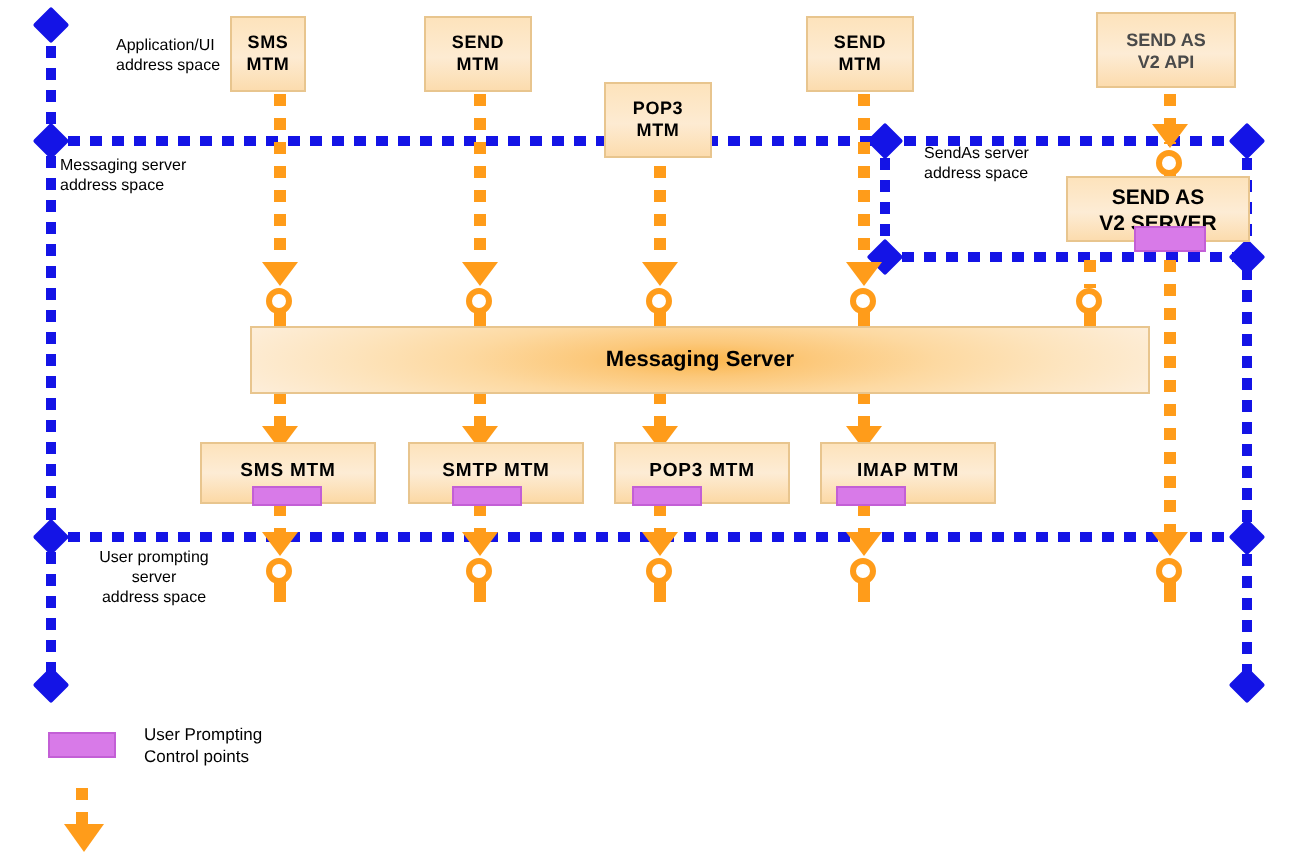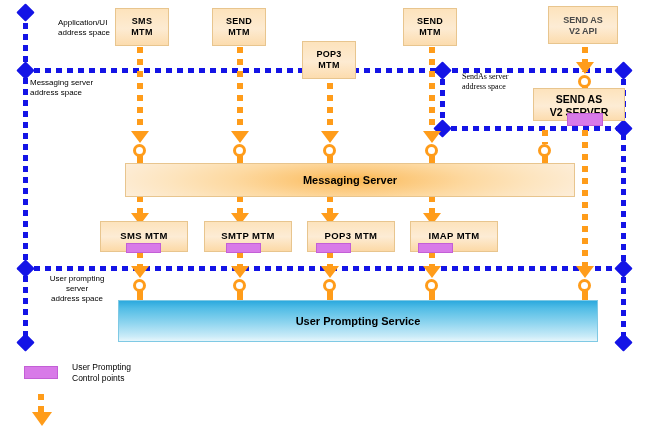--- a/index.html
+++ b/index.html
@@ -216,21 +216,21 @@
   <div class="diamond" style="left:436px;top:122px;"></div>
   <div class="diamond" style="left:617px;top:64px;"></div>
   <div class="diamond" style="left:617px;top:122px;"></div>
   <div class="diamond" style="left:617px;top:262px;"></div>
   <div class="diamond" style="left:617px;top:336px;"></div>
 
   <div class="lbl" style="left: 58px; top: 18px; white-space: pre-line;">Application/UI
 address space</div>
   <div class="lbl" style="left: 30px; top: 78px; white-space: pre-line;">Messaging server
 address space</div>
-  <div class="lbl" style="left: 462px; top: 72px; white-space: pre-line; font-family: Liberation Serif, serif;">SendAs server
+  <div class="lbl" style="left: 462px; top: 72px; white-space: pre-line;">SendAs server
 address space</div>
   <div class="lbl ctr" style="left: 22px; top: 274px; width: 110px; white-space: pre-line;">User prompting
 server
 address space</div>
 
   <div class="oline" style="left:137px;top:47px;height:95px;"></div>
   <div class="oarrow" style="left:131px;top:131px;"></div>
   <div class="osocket" style="left:133px;top:144px;"></div>
   <div class="oline solid" style="left:137px;top:156px;height:10px;"></div>
   <div class="oline" style="left:137px;top:196px;height:22px;"></div>
@@ -279,21 +279,21 @@
   <div class="oline solid" style="left:582px;top:87px;height:8px;"></div>
   <div class="oline" style="left:582px;top:130px;height:142px;"></div>
   <div class="oarrow" style="left:576px;top:266px;"></div>
   <div class="osocket" style="left:578px;top:279px;"></div>
   <div class="oline solid" style="left:582px;top:291px;height:10px;"></div>
 
   <div class="oline" style="left:542px;top:130px;height:14px;"></div>
   <div class="osocket" style="left:538px;top:144px;"></div>
   <div class="oline solid" style="left:542px;top:156px;height:10px;"></div>
 
-  <div class="mtmtop shadow-dk" style="left: 115px; top: 8px; width: 54px; height: 38px; white-space: pre-line;">SMS
+  <div class="mtmtop shadow-dk" style="left: 115px; top: 8px; width: 38px; height: 38px; white-space: pre-line;">SMS
 MTM</div>
   <div class="mtmtop shadow-dk" style="left: 212px; top: 8px; width: 54px; height: 38px; white-space: pre-line;">SEND
 MTM</div>
   <div class="mtmtop shadow-lt" style="left: 302px; top: 8px; width: 54px; height: 38px; white-space: pre-line; margin-top: 33px;">POP3
 MTM</div>
   <div class="mtmtop shadow-lt" style="left: 403px; top: 8px; width: 54px; height: 38px; white-space: pre-line;">SEND
 MTM</div>
   <div class="sendapi shadow-lt" style="left: 548px; top: 6px; width: 70px; height: 38px; white-space: pre-line;">SEND AS
 V2 API</div>
 
@@ -308,21 +308,20 @@
 
   <div class="mtmrow shadow-lt" style="left:204px;top:221px;width:88px;height:31px;">SMTP  MTM</div>
   <div class="ctrlpt" style="left:226px;top:243px;width:35px;height:10px;"></div>
 
   <div class="mtmrow shadow-dk" style="left:307px;top:221px;width:88px;height:31px;">POP3  MTM</div>
   <div class="ctrlpt" style="left:316px;top:243px;width:35px;height:10px;"></div>
 
   <div class="mtmrow shadow-dk" style="left:410px;top:221px;width:88px;height:31px;">IMAP  MTM</div>
   <div class="ctrlpt" style="left:418px;top:243px;width:35px;height:10px;"></div>
 
-  <div class="upsbar shadow-dk" style="left:118px;top:300px;width:480px;height:42px;">User Prompting Service</div>
 
   <div class="legend-swatch" style="left:24px;top:366px;width:34px;height:13px;"></div>
   <div class="legend-lbl" style="left: 72px; top: 362px; white-space: pre-line;">User Prompting
  Control points</div>
 
   <div class="oline" style="left:38px;top:394px;height:22px;"></div>
   <div class="oarrow" style="left:32px;top:412px;border-left-width:10px;border-right-width:10px;border-top-width:14px;"></div>
 
 </div>
 

